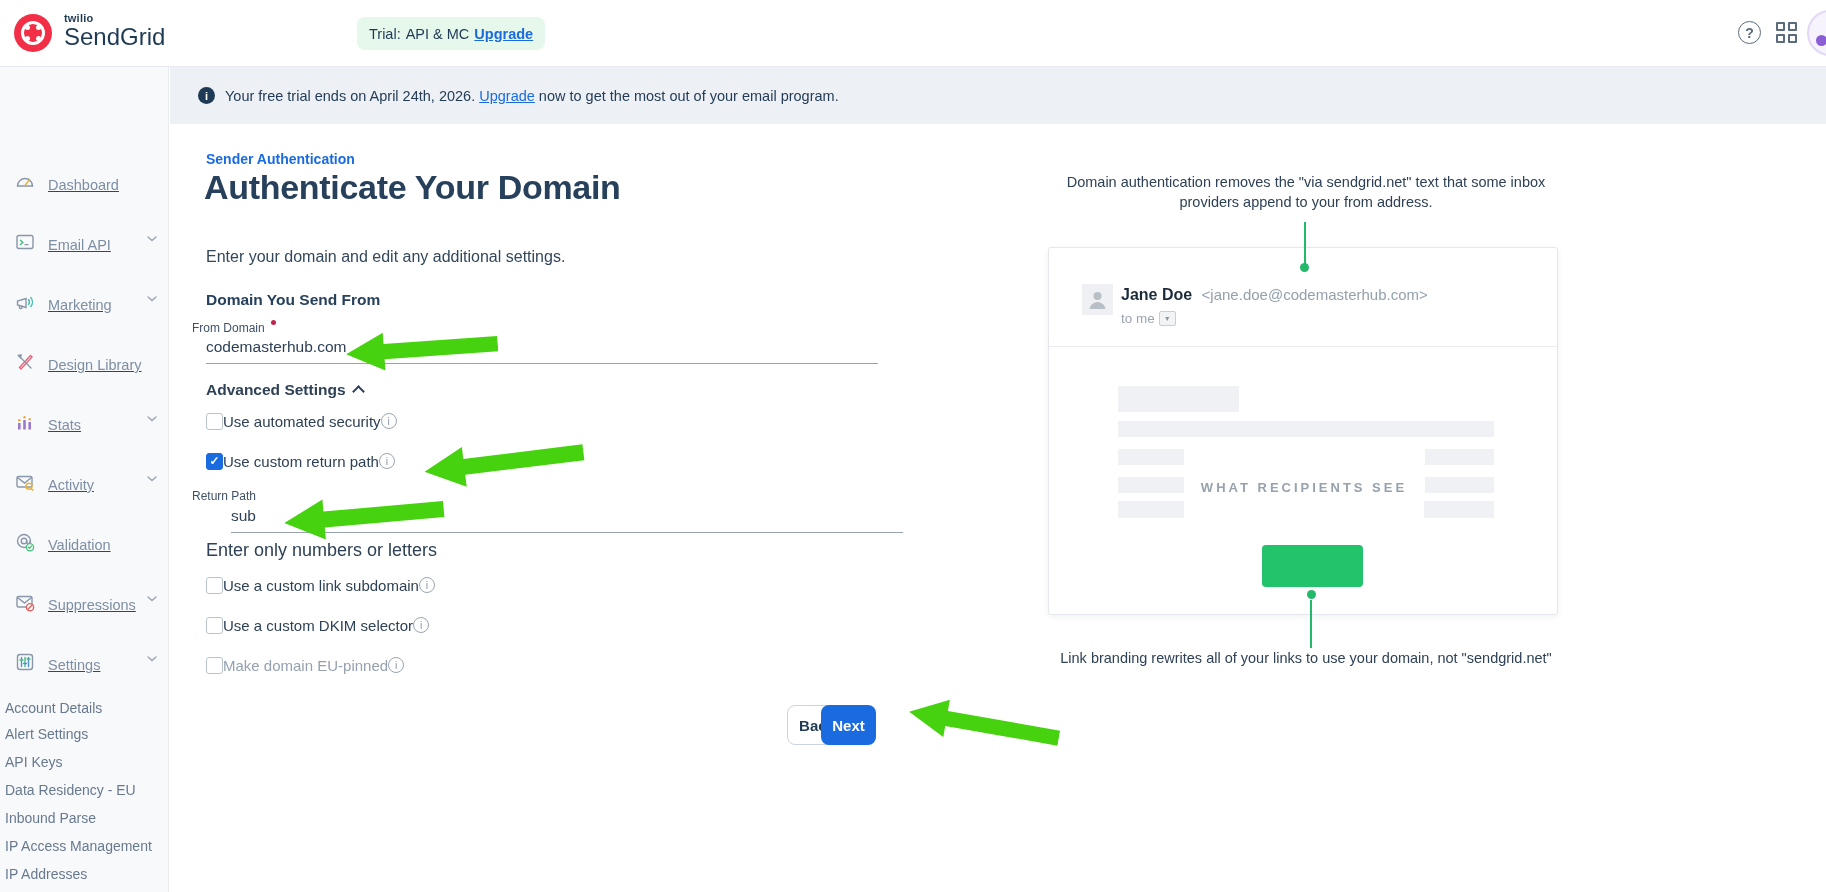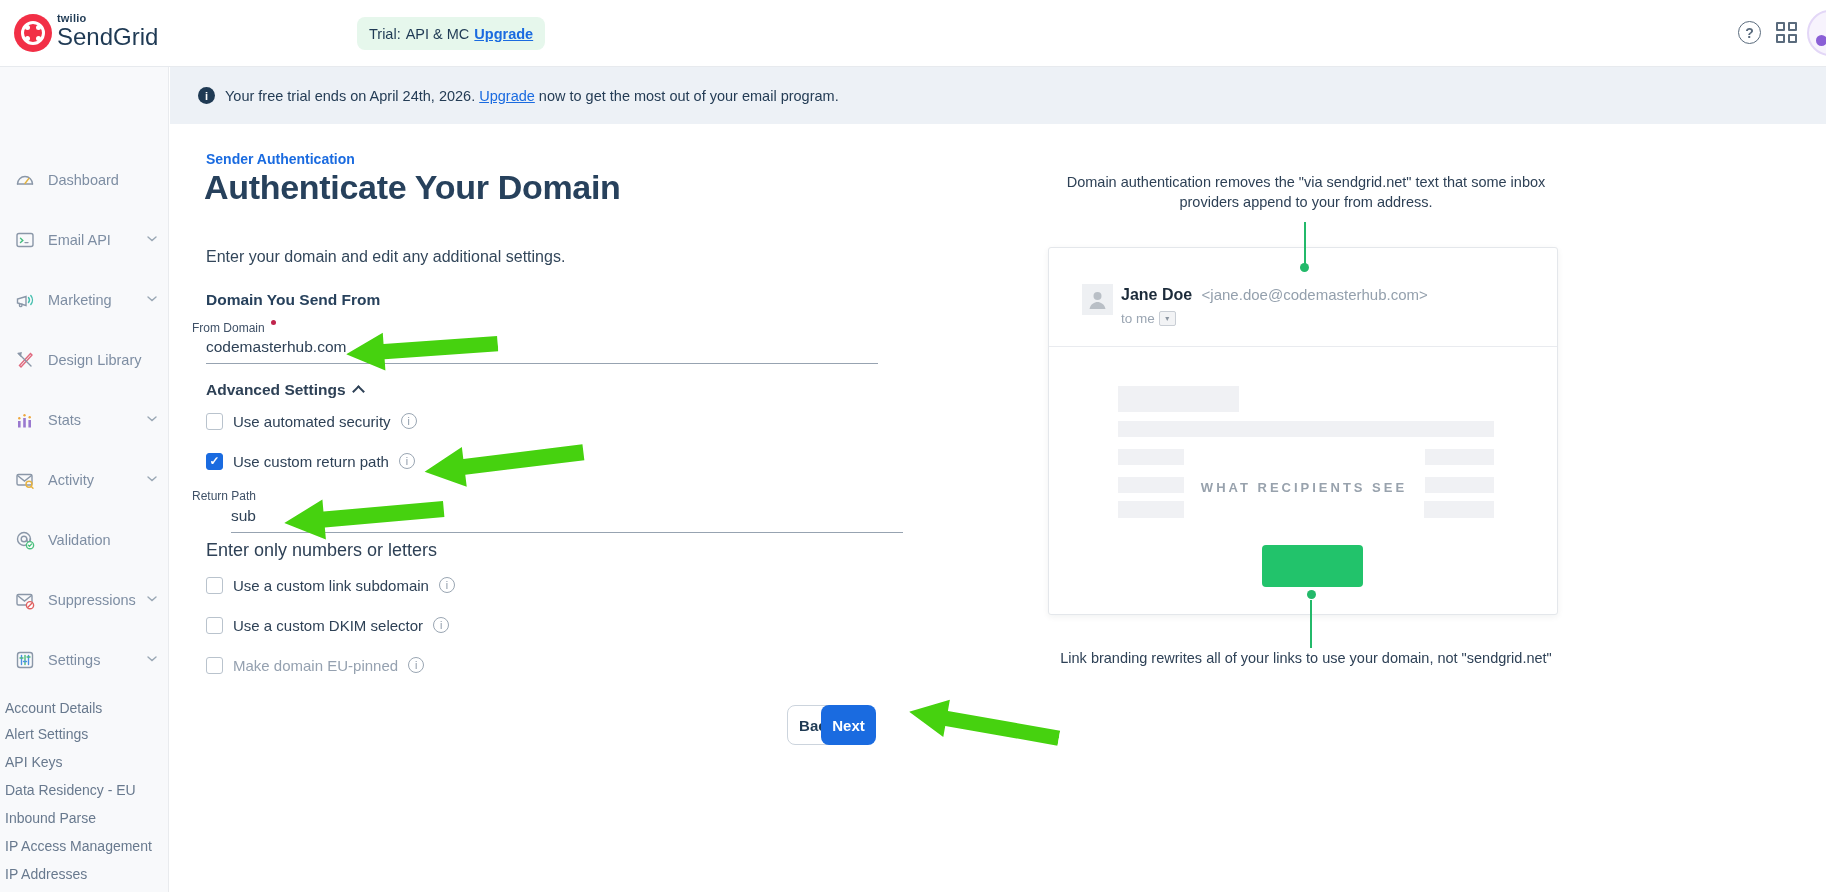--- a/index.html
+++ b/index.html
@@ -5,39 +5,39 @@
   html,body{margin:0;padding:0;background:#fff;}
   #app{position:relative;width:1826px;height:892px;background:#fff;overflow:hidden;
        font-family:"Liberation Sans",sans-serif;color:#33475b;}
   
   .header{position:absolute;left:0;top:0;width:1826px;height:66px;background:#fff;border-bottom:1px solid #e7eaee;z-index:6;}
   .logo{position:absolute;left:14px;top:13px;display:flex;align-items:flex-start;}
   .logo-mark{width:38px;height:38px;border-radius:50%;background:#f22f46;position:relative;margin-top:1px;}
   .logo-mark .ring{position:absolute;inset:7px;border:3px solid #fff;border-radius:50%;}
   .logo-mark .ld{position:absolute;width:5px;height:5px;background:#fff;border-radius:50%;}
   .ld.d1{left:11px;top:11px}.ld.d2{left:22px;top:11px}.ld.d3{left:11px;top:22px}.ld.d4{left:22px;top:22px}
-  .logo-text{margin-left:5px;line-height:1;}
+  .logo-text{margin-left:12px;line-height:1;}
   .logo-twilio{font-size:11px;font-weight:700;color:#1f3a54;letter-spacing:.2px;}
   .logo-sendgrid{font-size:24px;font-weight:500;color:#1f3a54;margin-top:1px;}
   .acct-btn{position:absolute;left:180px;top:14px;height:38px;padding:0 14px;border:1px solid #cbd3dd;border-radius:8px;
             background:#fff;font-size:14.5px;font-weight:700;color:#1f3a54;display:flex;align-items:center;gap:12px;cursor:pointer;box-sizing:border-box;}
   .trial{position:absolute;left:357px;top:17px;height:33px;background:#e6f7ec;border-radius:8px;display:flex;align-items:center;
          padding:0 12px;gap:5px;font-size:14.5px;color:#1f3a54;}
   .trial .plan{font-weight:400;}
   .trial .upgrade{color:#1a6be0;font-weight:700;text-decoration:underline;cursor:pointer;}
   .help-icon{position:absolute;left:1738px;top:21px;width:23px;height:23px;border:1.6px solid #5a6b7d;border-radius:50%;
              color:#5a6b7d;font-size:14px;font-weight:700;display:flex;align-items:center;justify-content:center;box-sizing:border-box;cursor:pointer;}
   .grid-icon{position:absolute;left:1776px;top:22px;width:21px;height:21px;display:grid;grid-template-columns:1fr 1fr;gap:3px;cursor:pointer;}
   .grid-icon span{border:2px solid #5a6b7d;border-radius:1px;}
   .avatar{position:absolute;left:1807px;top:10px;width:46px;height:46px;border-radius:50%;background:#f7f3fd;
           border:2px solid #e3d7f7;box-sizing:border-box;cursor:pointer;}
   .avatar .blob{position:absolute;left:7px;top:23px;width:11px;height:11px;border-radius:50%;background:#8a5fd6;}
   
   .sidebar{position:absolute;left:0;top:66px;width:169px;height:826px;background:#f8f9fb;border-right:1px solid #e9ebee;box-sizing:border-box;}
-  .nav-item{position:absolute;left:0;width:169px;height:26px;display:flex;align-items:center;padding-left:14px;gap:12px;box-sizing:border-box;cursor:pointer;}
+  .nav-item{position:absolute;left:0;width:169px;height:26px;display:flex;align-items:flex-end;padding-left:14px;gap:12px;box-sizing:border-box;cursor:pointer;text-decoration:underline;}
   .nav-label{font-size:14.5px;color:#7e8ea3;}
   .nav-chevron{position:absolute;right:12px;top:9px;}
   .sub-item{position:absolute;left:5px;width:160px;height:20px;font-size:14px;color:#68798e;line-height:20px;cursor:pointer;white-space:nowrap;}
   
   .banner{position:absolute;left:170px;top:67px;width:1656px;height:57px;background:#edf1f6;display:flex;align-items:center;}
   .banner-icon{margin-left:28px;min-width:17px;height:17px;border-radius:50%;background:#1f3a54;color:#fff;font-size:11px;
                font-weight:700;display:flex;align-items:center;justify-content:center;font-style:normal;}
   .banner-text{margin-left:10px;font-size:14.5px;color:#243c55;}
   .banner-text .upgrade{color:#1a6be0;text-decoration:underline;cursor:pointer;}
   
@@ -45,21 +45,21 @@
   .page-title{position:absolute;left:204px;top:168px;font-size:34px;font-weight:700;color:#27415c;letter-spacing:-.3px;}
   .intro{position:absolute;left:206px;top:248px;font-size:16px;color:#33475b;}
   .section-label{position:absolute;left:206px;top:291px;font-size:15.5px;font-weight:700;color:#27415c;}
   .field-label{position:absolute;left:192px;font-size:12px;color:#3f5167;}
   .req-dot{display:inline-block;width:5px;height:5px;background:#c0244c;border-radius:50%;margin-left:6px;vertical-align:7px;}
   .line-input{position:absolute;left:206px;width:672px;border:none;border-bottom:1px solid #97a3b1;background:transparent;
               font-family:"Liberation Sans",sans-serif;font-size:15.5px;color:#2e4156;padding:0 0 7px 0;outline:none;}
   .advanced{position:absolute;left:206px;top:381px;font-size:15.5px;font-weight:700;color:#2e4156;cursor:pointer;}
   .caret-up{display:inline-block;width:7px;height:7px;border-top:2px solid #2e4156;border-right:2px solid #2e4156;
             transform:rotate(-45deg);margin-left:8px;vertical-align:-1px;}
-  .check-row{position:absolute;left:206px;height:18px;display:flex;align-items:center;gap:10px;cursor:pointer;}
+  .check-row{position:absolute;left:206px;height:18px;display:flex;align-items:center;cursor:pointer;}
   .cb{width:17px;height:17px;border:1.5px solid #b9c3cd;border-radius:3px;background:#fff;box-sizing:border-box;
       display:flex;align-items:center;justify-content:center;}
   .cb.checked{background:#1a6be0;border-color:#1a6be0;color:#fff;font-size:12px;font-weight:700;line-height:1;}
   .check-label{font-size:15px;color:#2e4156;}
   .check-label.muted{color:#95a1b0;}
   .info{width:16px;height:16px;border:1px solid #9aa6b3;border-radius:50%;color:#8a97a6;font-size:10.5px;
         display:flex;align-items:center;justify-content:center;box-sizing:border-box;cursor:pointer;}
   .helper{position:absolute;left:206px;top:540px;font-size:18px;color:#2e4156;}
   .btn{position:absolute;height:40px;border-radius:8px;font-family:"Liberation Sans",sans-serif;font-size:15px;font-weight:700;cursor:pointer;}
   .btn-back{left:749px;top:705px;width:60px;background:#fff;border:1px solid #ccd4dd;color:#1f3a54;margin-left:38px;}

